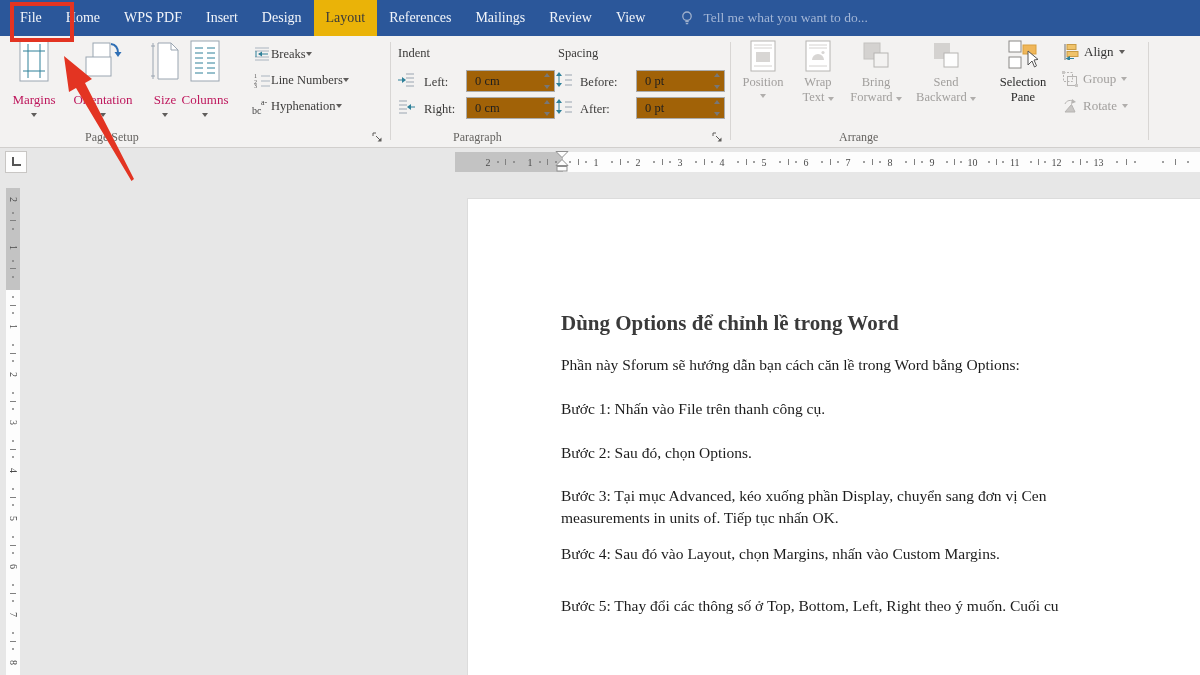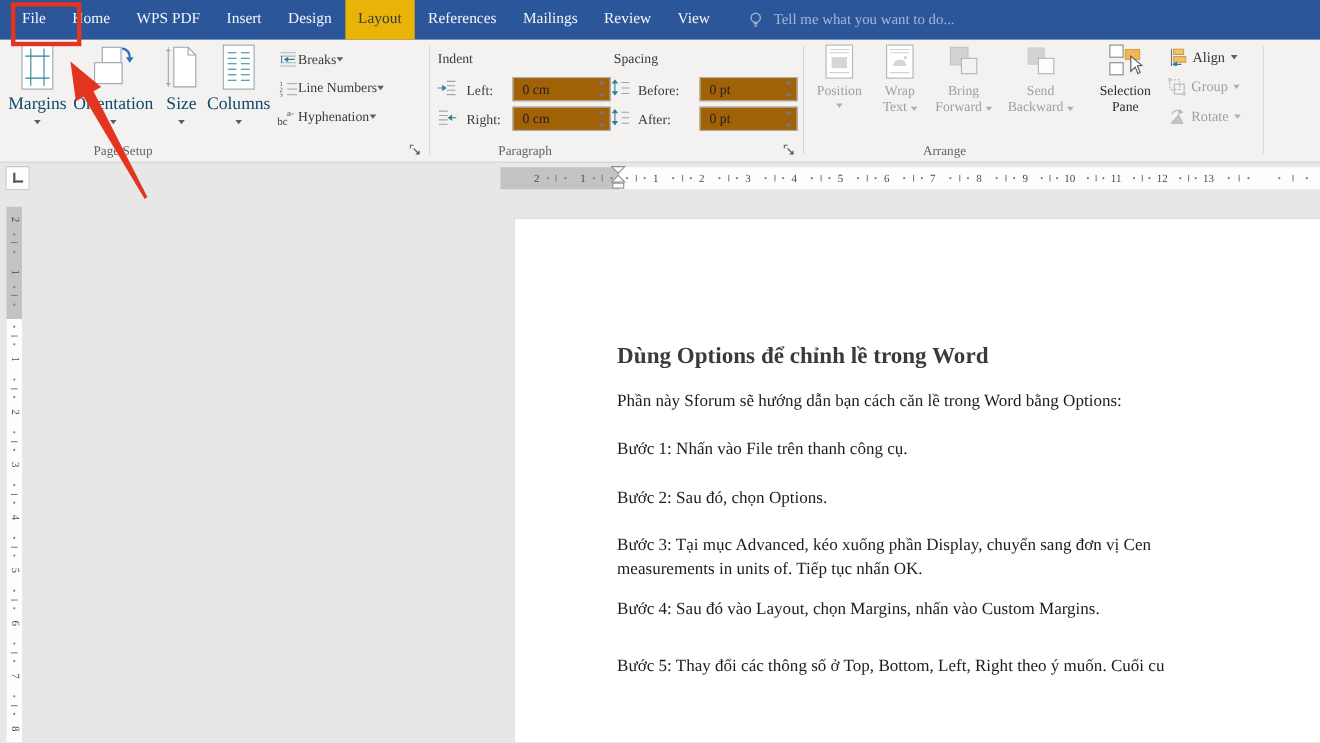--- a/index.html
+++ b/index.html
@@ -15,21 +15,21 @@
   .mtab.file { margin-left:8px; }
   .mtab.active { background:#eab308; color:#3b3a39; }
   .tellme { display:flex; align-items:center; margin-left:22px; gap:8px;
             color:#a3b6d6; font-size:13.5px; }
 
   
   .ribbon { position:absolute; left:0; top:36px; width:1200px; height:112px;
             background:#f3f2f1; border-bottom:1px solid #d1cfcd; }
   .gsep { position:absolute; top:6px; width:1px; height:98px; background:#d8d6d4; }
   .bb { position:absolute; top:4px; display:flex; flex-direction:column; align-items:center; }
-  .bb .lbl { font-size:16px; color:#0c4a6e; margin-top:4px; white-space:nowrap; }
+  .bb .lbl { font-size:13px; color:#be185d; margin-top:10px; white-space:nowrap; }
   .caret { width:0; height:0; border-left:3.5px solid transparent; border-right:3.5px solid transparent;
            border-top:4px solid #5f5d5b; display:inline-block; }
   .caret.dim { border-top-color:#b0aeac; }
   .bb .caret { margin-top:5px; }
   .prow { position:absolute; display:flex; align-items:center; gap:0; height:20px; }
   .prow .lbl { font-size:12.5px; color:#3b3a39; white-space:nowrap; }
   .phead { position:absolute; font-size:12.5px; color:#3b3a39; }
   .picon { position:absolute; }
   .plabel { position:absolute; font-size:12.5px; color:#3b3a39; }
   .pinput { position:absolute; width:89px; height:22px; background:#a16207; border:1px solid #ababab;
@@ -148,21 +148,21 @@
         <line x1="3" y1="3" x2="3" y2="39" stroke="#9aa5b1"></line>
         <line x1="1" y1="6" x2="5" y2="6" stroke="#9aa5b1"></line>
         <line x1="1" y1="36" x2="5" y2="36" stroke="#9aa5b1"></line>
         <path d="M8,3 h13 l7,7 v29 h-20 z" fill="#fff" stroke="#9aa5b1"></path>
         <path d="M21,3 v7 h7" fill="none" stroke="#9aa5b1"></path>
       </svg>
       <span class="lbl">Size</span>
       <span class="caret"></span>
     </div>
 
-    <div class="bb" style="left:184px;width:66px">
+    <div class="bb" style="left:172px;width:66px">
       <svg width="30" height="42" viewBox="0 0 30 42">
         <rect x="1" y="1" width="28" height="40" fill="#fff" stroke="#9aa5b1"></rect>
         <g stroke="#2e8099">
           <line x1="5" y1="8" x2="13" y2="8"></line>
             <line x1="5" y1="13" x2="13" y2="13"></line>
           <line x1="5" y1="18" x2="13" y2="18"></line>
             <line x1="5" y1="23" x2="13" y2="23"></line>
           <line x1="5" y1="28" x2="13" y2="28"></line>
             <line x1="5" y1="33" x2="13" y2="33"></line>
           <line x1="17" y1="8" x2="25" y2="8"></line>

